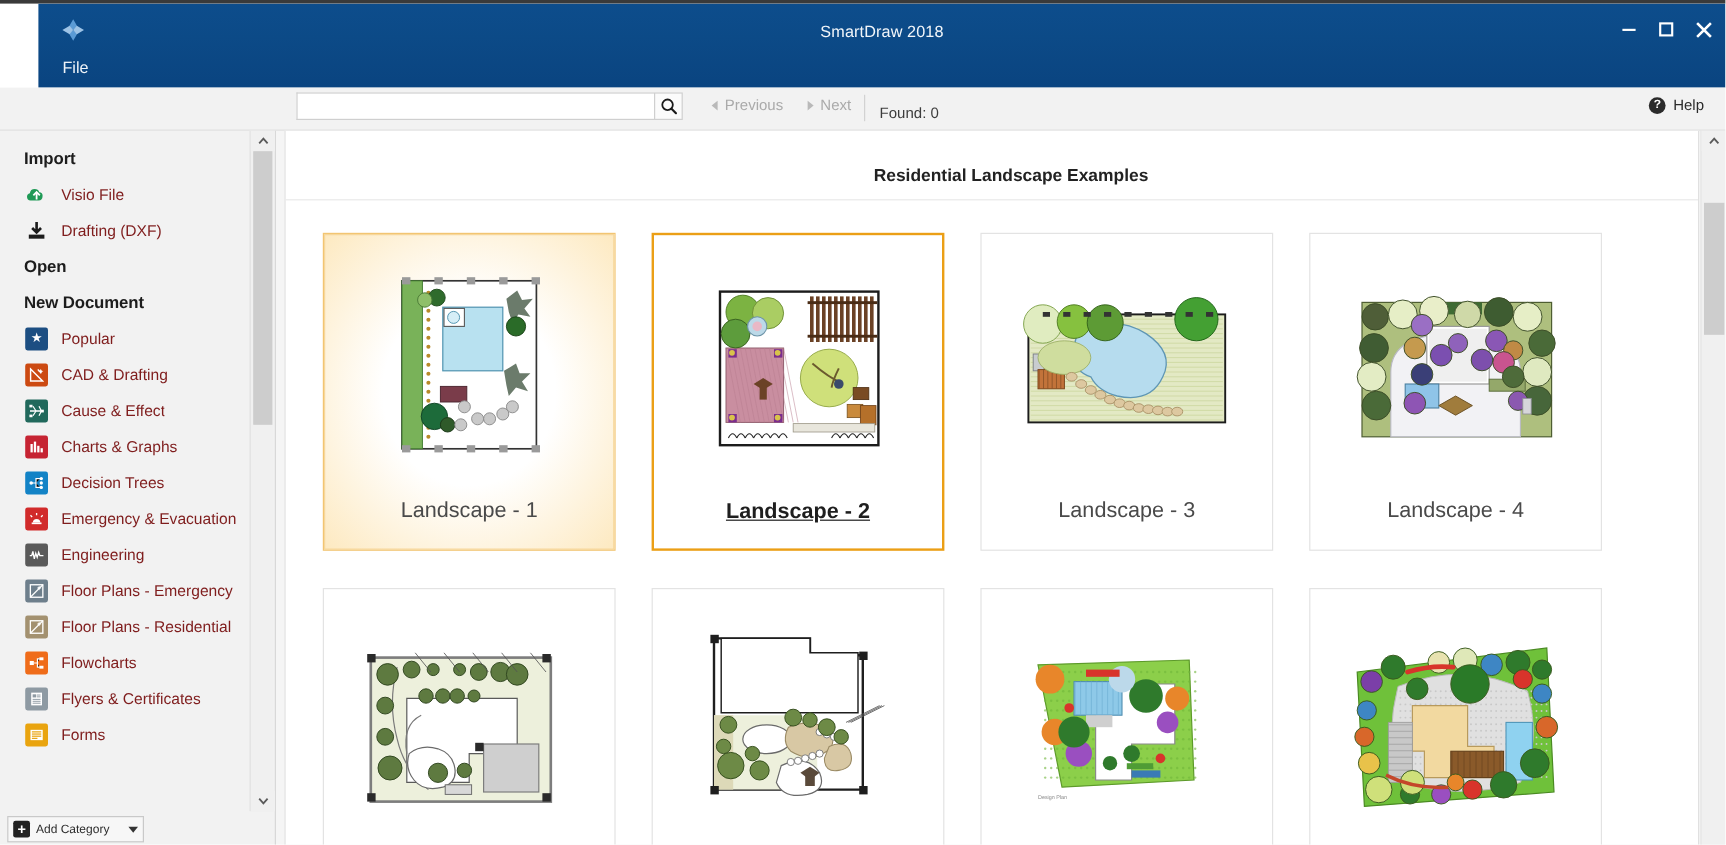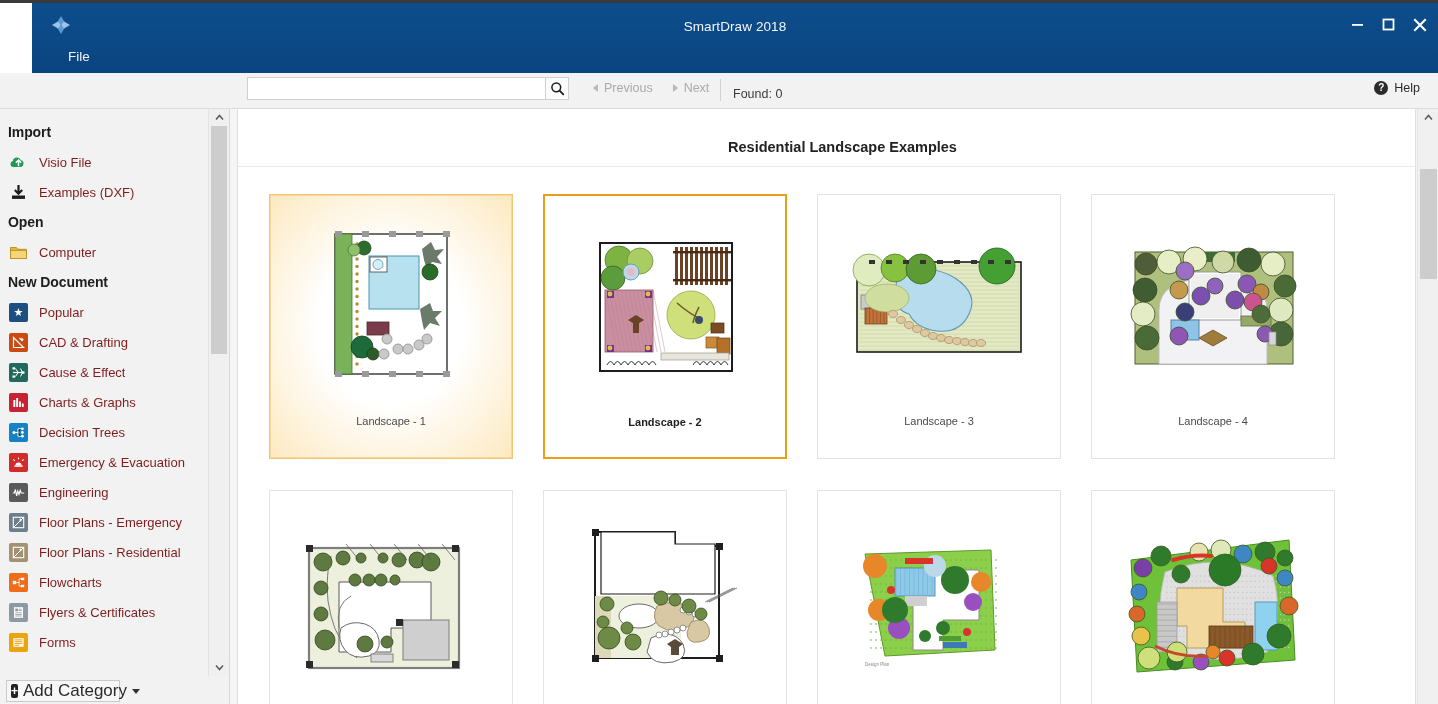--- a/index.html
+++ b/index.html
@@ -41,21 +41,21 @@
     display: flex; align-items: center; gap: 14px;
   }
   .win-btn {
     width: 17px; height: 17px;
     display: flex; align-items: center; justify-content: center;
     color: #ffffff;
     cursor: pointer;
   }
   .win-btn svg { display: block; }
   .file-menu {
-    position: absolute; left: 36px; top: 46px;
+    position: absolute; left: 20px; top: 46px;
     font-size: 13.5px;
     color: #eef3f8;
     cursor: pointer;
   }
 
   
   .toolbar {
     position: relative;
     height: 36px;
     background: #f2f2f2;
@@ -133,20 +133,21 @@
     width: 230px;
     background: #f2f2f2;
     border-right: 1px solid #d8d8d8;
     flex: none;
   }
   .side-scroll {
     position: absolute;
     left: 0; top: 0; right: 21px; bottom: 31px;
     overflow: hidden;
     padding-top: 8px;
+    padding-left: 12px;
   }
   .side-head {
     font-size: 14px;
     font-weight: bold;
     color: #1d1d1d;
     padding: 7px 0 7px 8px;
     letter-spacing: -.1px;
   }
   .side-item {
     display: flex; align-items: center;
@@ -202,21 +203,21 @@
     padding: 0 4px;
     cursor: pointer;
     gap: 5px;
   }
   .plus-ico {
     width: 14px; height: 14px; border-radius: 2px;
     background: #222222; color: #ffffff;
     display: flex; align-items: center; justify-content: center;
     font-size: 12px; font-weight: bold; line-height: 1;
   }
-  .addcat-label { font-size: 17px; color: #2c2c2c; white-space: nowrap; }
+  .addcat-label { font-size: 10px; color: #2c2c2c; white-space: nowrap; }
   .addcat-caret {
     margin-left: auto;
     width: 0; height: 0;
     border-left: 4px solid transparent;
     border-right: 4px solid transparent;
     border-top: 5px solid #333333;
   }
 
   
   .main {
@@ -265,25 +266,25 @@
     border: 2px solid #eb9f16;
   }
   .thumb {
     margin-top: 16px;
     width: 208px; height: 196px;
     display: flex; align-items: center; justify-content: center;
     overflow: hidden;
   }
   .thumb svg { display: block; }
   .tlabel {
-    font-size: 11px;
+    font-size: 18px;
     color: #4a4a4a;
     margin-top: 8px;
   }
-  .tcard.selected .tlabel { font-weight: bold; color: #1e1e1e; }
+  .tcard.selected .tlabel { font-weight: bold; color: #1e1e1e; text-decoration: underline; }
 
   .main-sb {
     position: absolute;
     right: 0; top: 0; width: 21px; bottom: 0;
     background: #f0f0f0;
     border-left: 1px solid #e4e4e4;
   }
   .main-sb .sb-thumb { left: 2px; width: 17px; }
 </style>
 </head>
@@ -365,32 +366,23 @@
             </span>
             <span class="side-label">Visio File</span>
           </div>
           <div class="side-item">
             <span class="side-ico">
               <svg width="19" height="19" viewBox="0 0 19 19">
                 <path d="M9.5 2 V9.5 M5.8 7 L9.5 10.7 L13.2 7" stroke="#1c1c1c" stroke-width="2.2" fill="none"></path>
                 <rect x="3" y="12.5" width="13" height="3.4" fill="#1c1c1c"></rect>
               </svg>
             </span>
-            <span class="side-label">Examples (DXF)</span>
+            <span class="side-label">Drafting (DXF)</span>
           </div>
           <div class="side-head">Open</div>
-          <div class="side-item">
-            <span class="side-ico">
-              <svg width="19" height="19" viewBox="0 0 19 19">
-                <path d="M1.5 4.5 h6 l1.6 1.8 h8.4 v9.2 h-16z" fill="#e8b73b" stroke="#b88c1e" stroke-width="0.9"></path>
-                <path d="M1.5 7.4 h16 v8.1 h-16z" fill="#f5d579" stroke="#b88c1e" stroke-width="0.8"></path>
-              </svg>
-            </span>
-            <span class="side-label">Computer</span>
-          </div>
           <div class="side-head">New Document</div>
           <div class="side-item">
             <span class="side-ico">
               <span class="ic-sq" style="background:#1c4e82">★</span>
             </span>
             <span class="side-label">Popular</span>
           </div>
           <div class="side-item">
             <span class="side-ico">
               <span class="ic-sq" style="background:#cc4a12">

